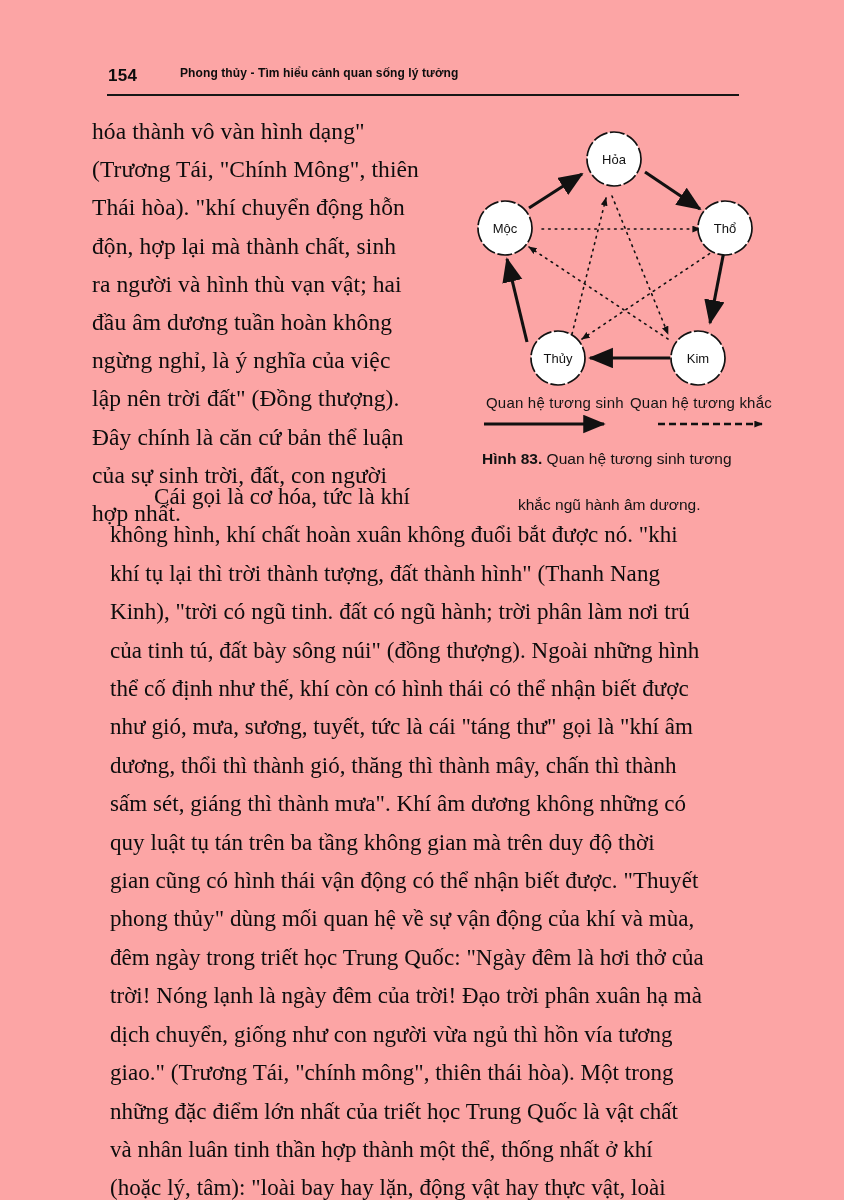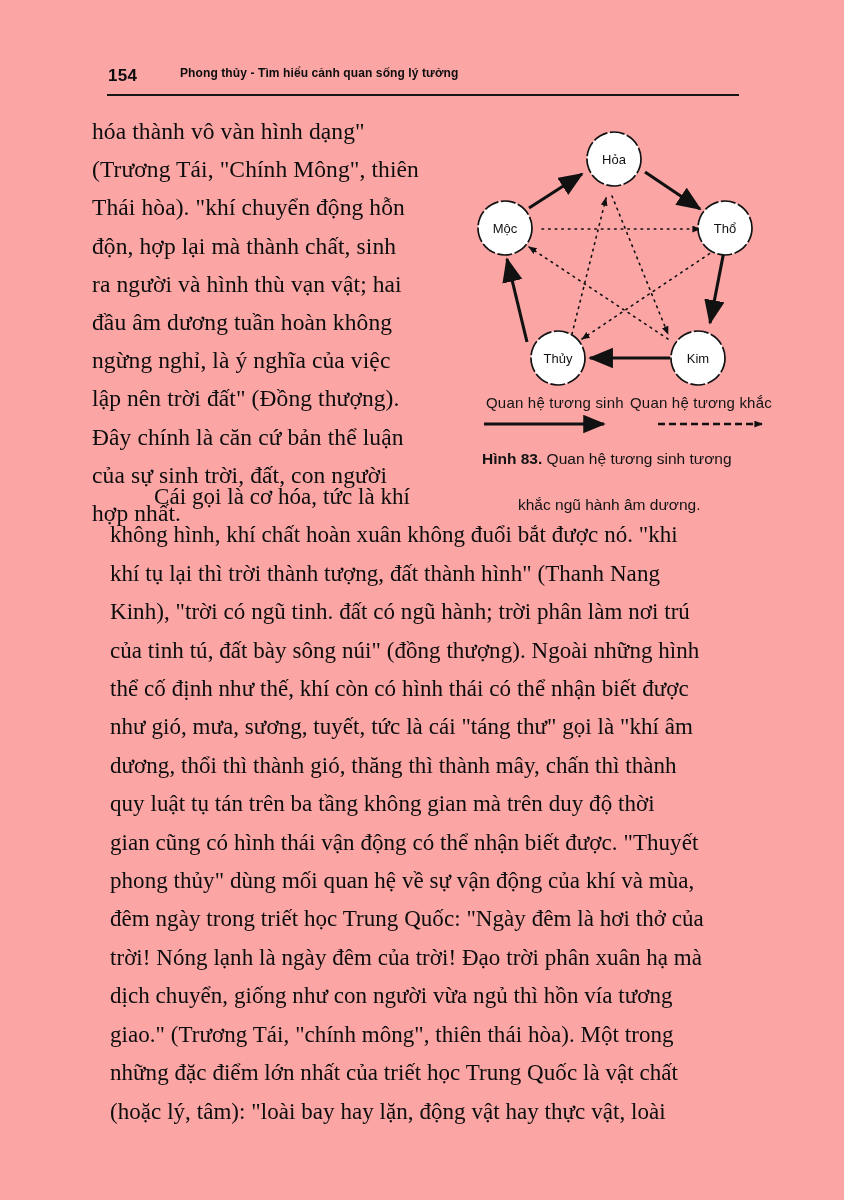--- a/index.html
+++ b/index.html
@@ -263,25 +263,27 @@
 
   <div id="body-text">
     <div class="ln short indent">Cái gọi là cơ hóa, tức là khí</div>
     <div class="ln">không hình, khí chất hoàn xuân không đuổi bắt được nó. "khi</div>
     <div class="ln">khí tụ lại thì trời thành tượng, đất thành hình" (Thanh Nang</div>
     <div class="ln">Kinh), "trời có ngũ tinh. đất có ngũ hành; trời phân làm nơi trú</div>
     <div class="ln">của tinh tú, đất bày sông núi" (đồng thượng). Ngoài những hình</div>
     <div class="ln">thể cố định như thế, khí còn có hình thái có thể nhận biết được</div>
     <div class="ln">như gió, mưa, sương, tuyết, tức là cái "táng thư" gọi là "khí âm</div>
     <div class="ln">dương, thổi thì thành gió, thăng thì thành mây, chấn thì thành</div>
+    <div class="ln">sấm sét, giáng thì thành mưa". Khí âm dương không những có</div>
     <div class="ln">quy luật tụ tán trên ba tầng không gian mà trên duy độ thời</div>
     <div class="ln">gian cũng có hình thái vận động có thể nhận biết được. "Thuyết</div>
     <div class="ln">phong thủy" dùng mối quan hệ về sự vận động của khí và mùa,</div>
     <div class="ln">đêm ngày trong triết học Trung Quốc: "Ngày đêm là hơi thở của</div>
     <div class="ln">trời! Nóng lạnh là ngày đêm của trời! Đạo trời phân xuân hạ mà</div>
     <div class="ln">dịch chuyển, giống như con người vừa ngủ thì hồn vía tương</div>
     <div class="ln">giao." (Trương Tái, "chính mông", thiên thái hòa). Một trong</div>
     <div class="ln">những đặc điểm lớn nhất của triết học Trung Quốc là vật chất</div>
+    <div class="ln">và nhân luân tinh thần hợp thành một thể, thống nhất ở khí</div>
     <div class="ln">(hoặc lý, tâm): "loài bay hay lặn, động vật hay thực vật, loài</div>
 
   </div>
 
 </div>
 
 </body></html>

